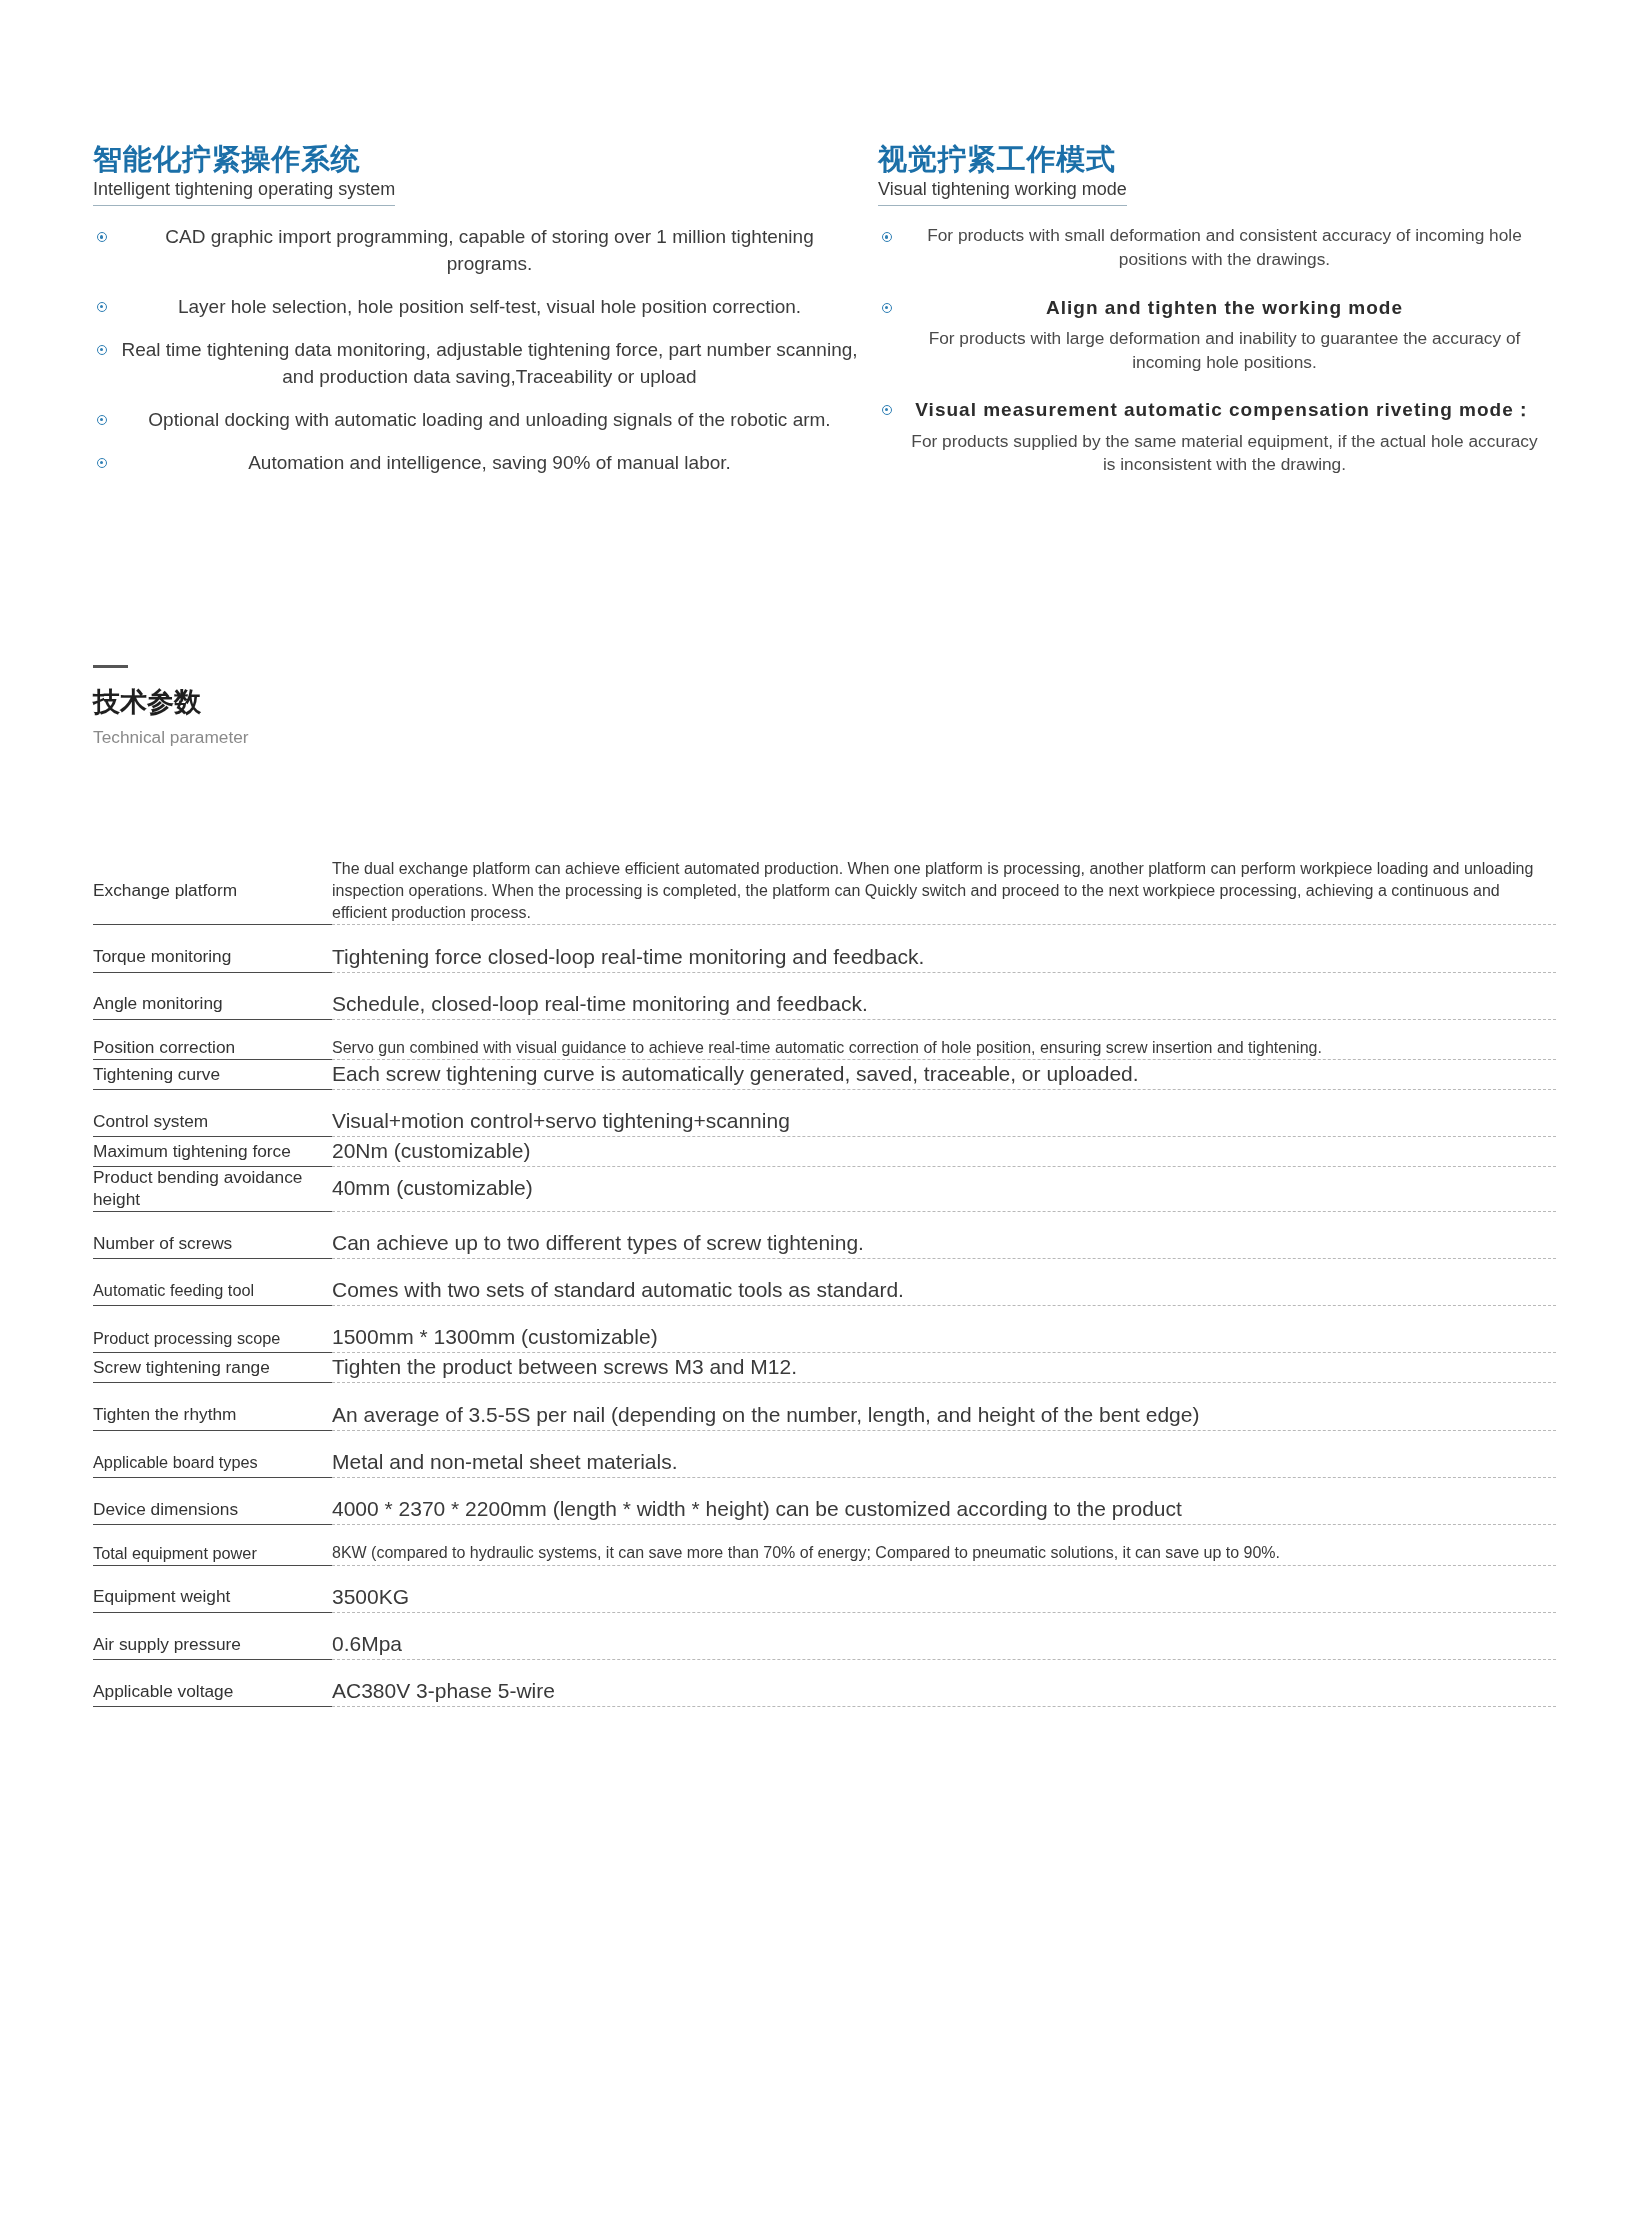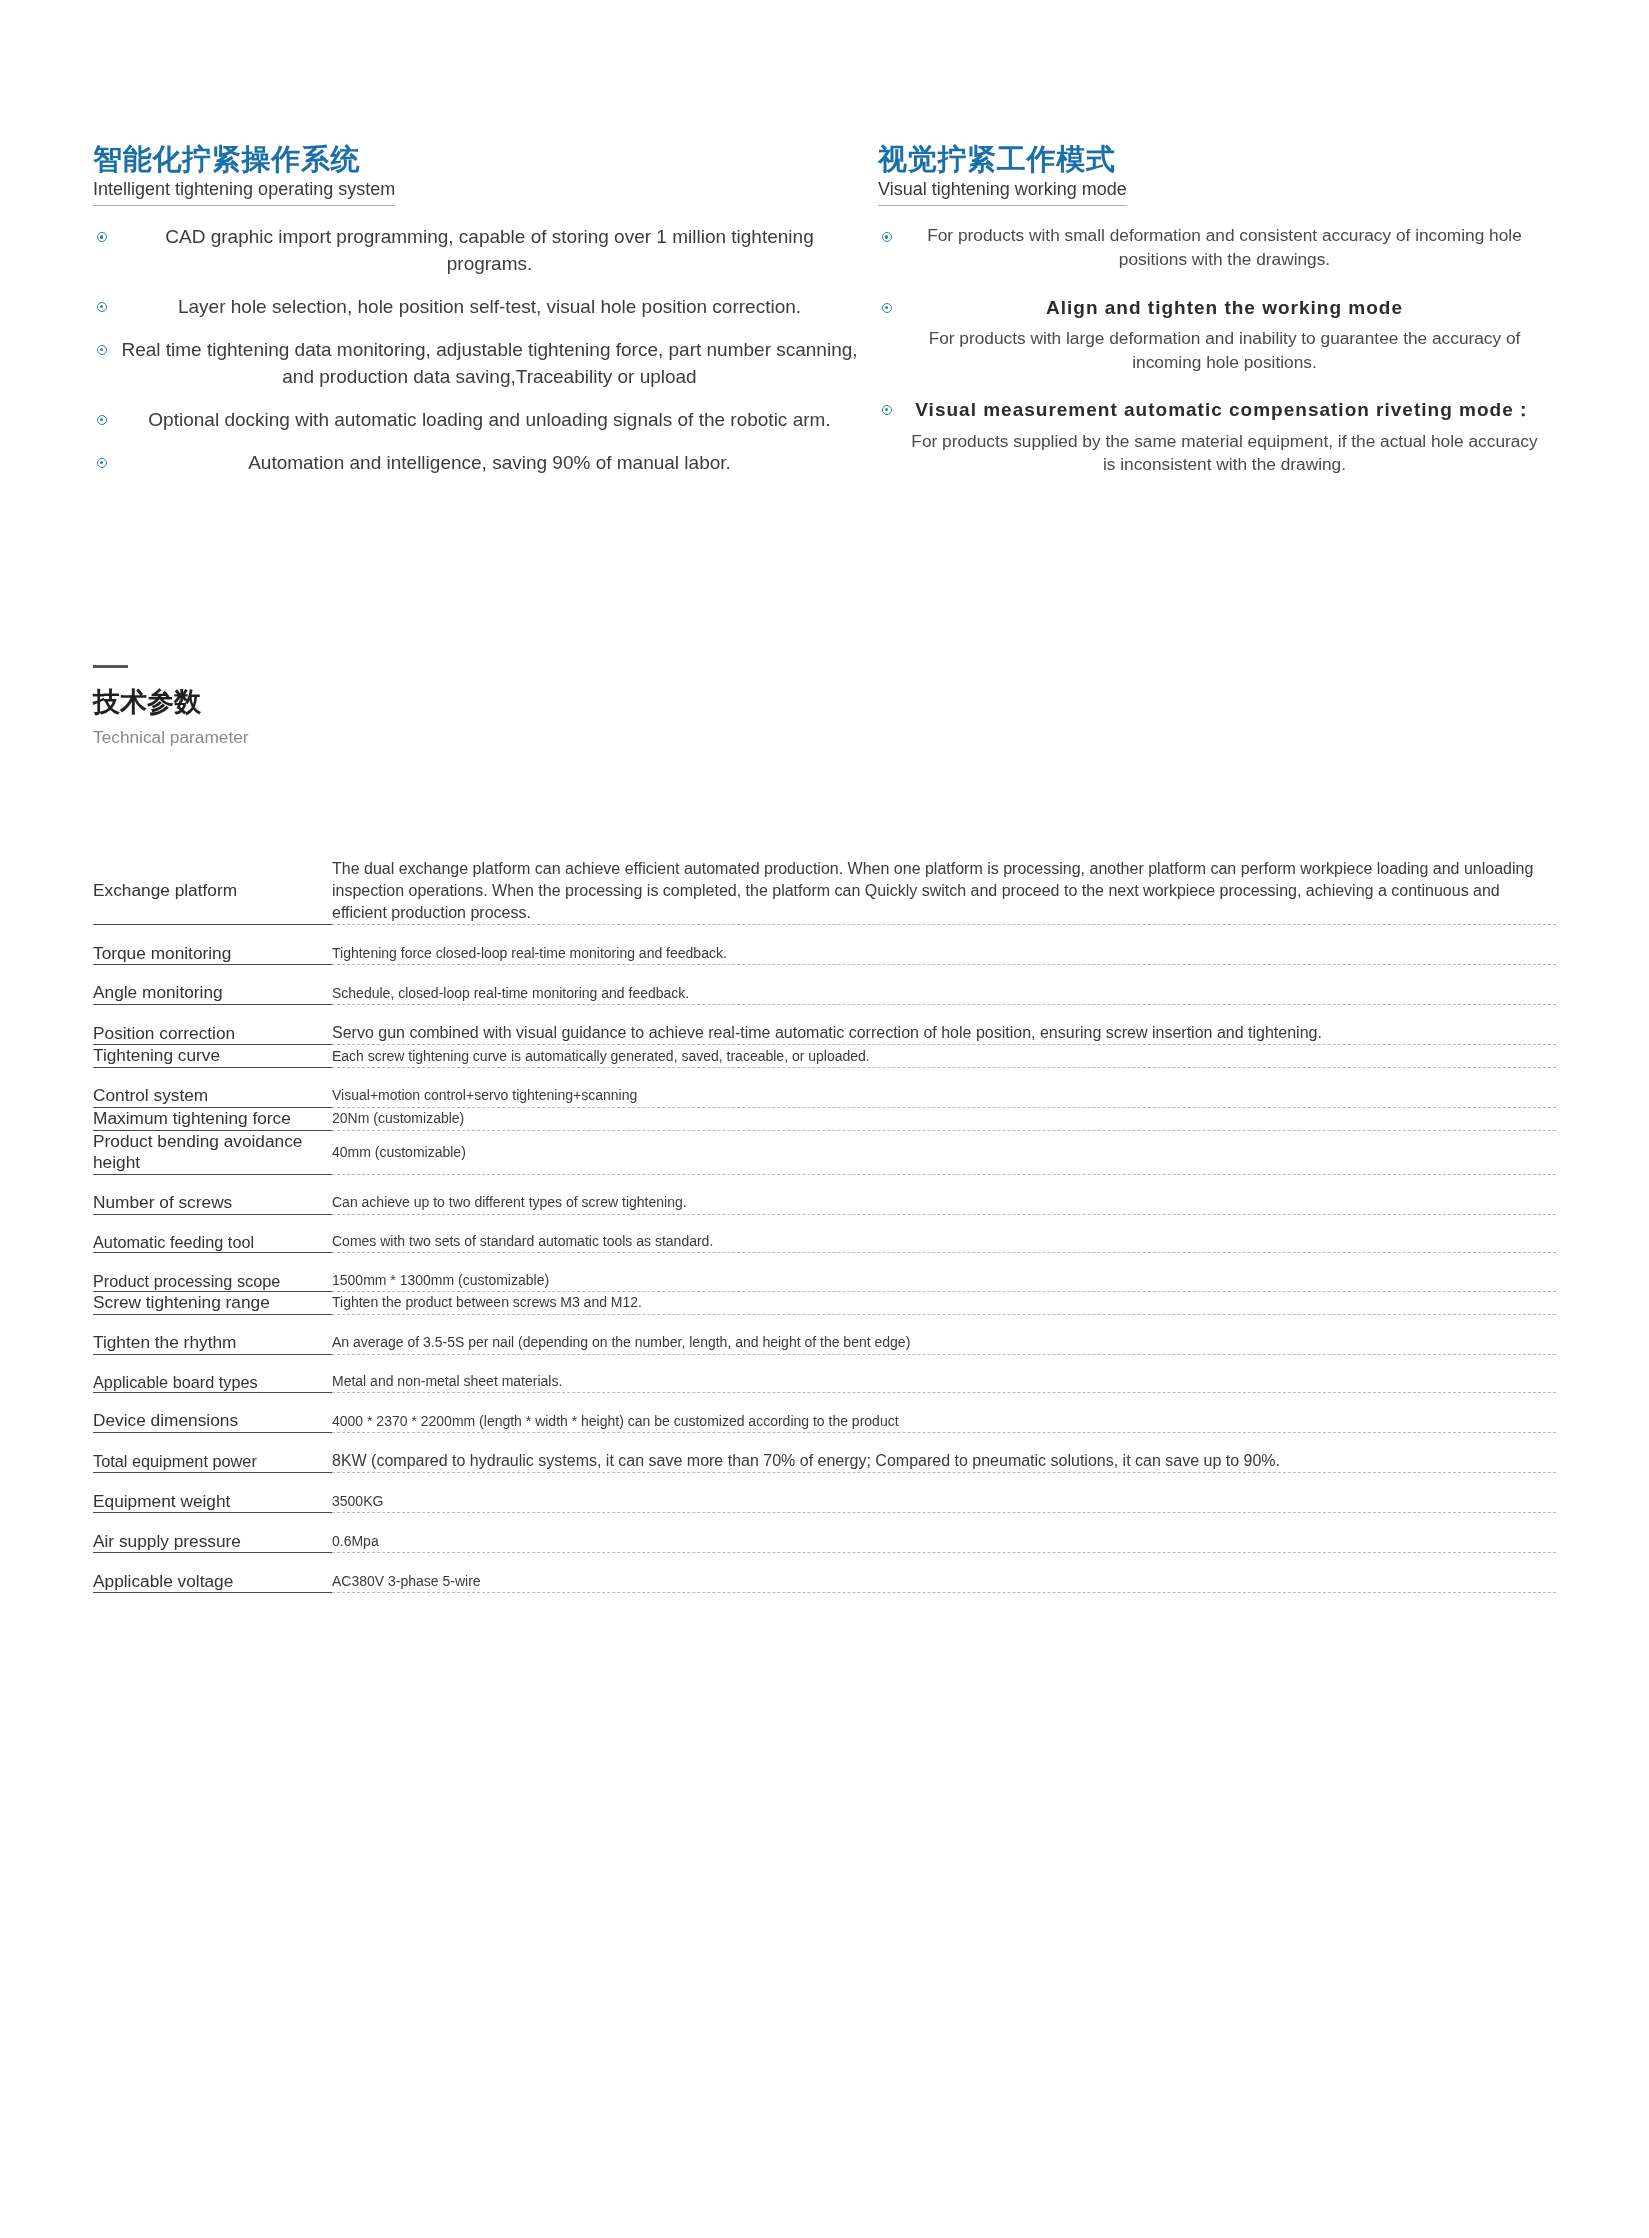--- a/index.html
+++ b/index.html
@@ -147,21 +147,21 @@
     padding: 9.3px 10.6px 9.3px 2.7px;
     font-size: 17.3px;
     color: #333;
     line-height: 1.25;
     border-bottom: 1.3px solid #4a4a4a;
     vertical-align: middle;
   }
   .cell-label.tight { font-size: 16.3px; }
   .cell-value {
     padding: 9.3px 6.7px 9.3px 9.3px;
-    font-size: 14px;
+    font-size: 21px;
     color: #3a3a3a;
     line-height: 1.38;
     border-bottom: 0.7px dashed #b9b9b9;
     vertical-align: middle;
   }
   .cell-value.small { font-size: 16px; }
   .spacer-row td { height: 17.3px; border: none; padding: 0; }
 </style>
 </head>
 <body>

